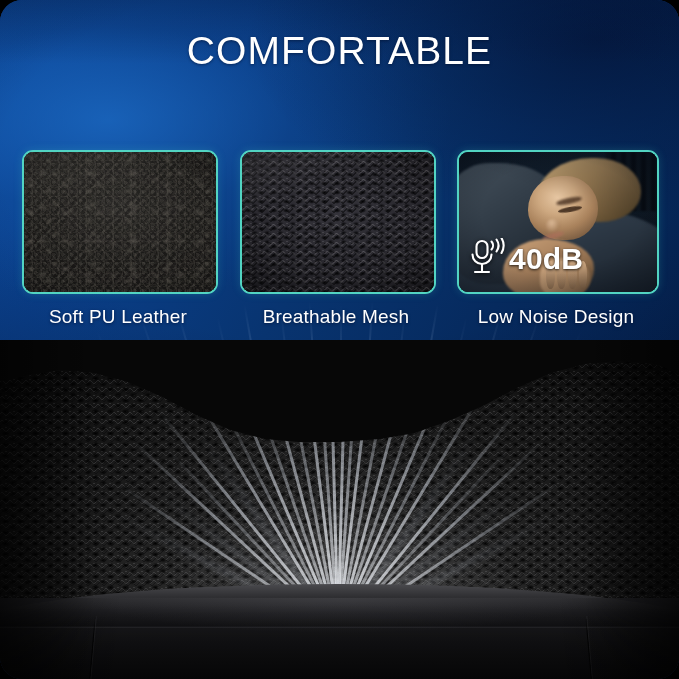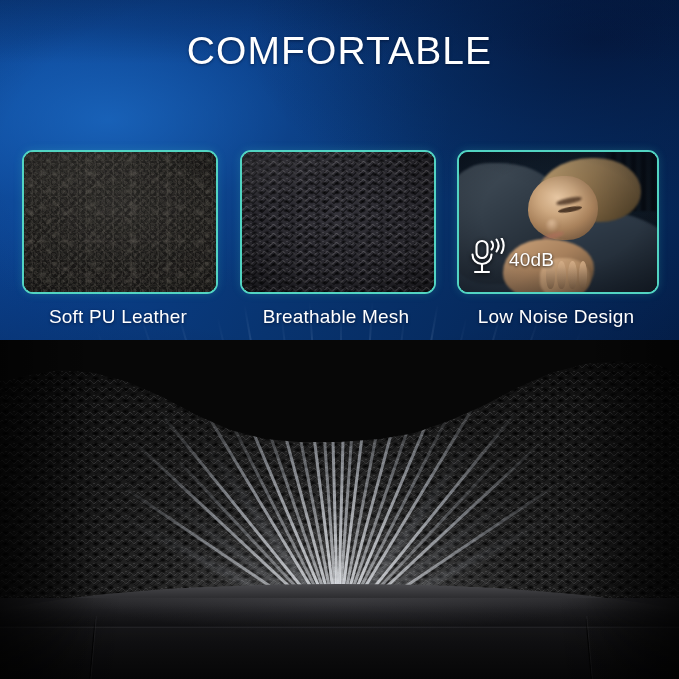--- a/index.html
+++ b/index.html
@@ -7,20 +7,21 @@
     padding: 0;
     background: #000;
   }
   #stage {
     position: relative;
     width: 679px;
     height: 679px;
     overflow: hidden;
     font-family: "Liberation Sans", sans-serif;
     background: #062563;
+    border-radius: 22px;
   }
   .sky2 {
     position: absolute;
     left: 0; top: 0;
     width: 679px; height: 400px;
     background:
       linear-gradient(125deg, #0d4ea4 0%, #0a3f8a 26%, #083470 52%, #062a5e 74%, #04204c 100%);
   }
   .sky3 {
     position: absolute;
@@ -262,22 +263,22 @@
     left: 10px;
     bottom: 12px;
     display: flex;
     align-items: center;
     gap: 2px;
     color: #ffffff;
     text-shadow: 0 1px 3px rgba(0,0,0,0.8);
   }
   .db-badge svg { display: block; filter: drop-shadow(0 1px 2px rgba(0,0,0,0.85)); }
   .db-text {
-    font-size: 19px;
-    font-weight: 400;
+    font-size: 30px;
+    font-weight: 700;
     letter-spacing: 0.2px;
     line-height: 1;
   }
 
   
   .caption {
     position: absolute;
     top: 306px;
     color: #ffffff;
     font-size: 19px;

